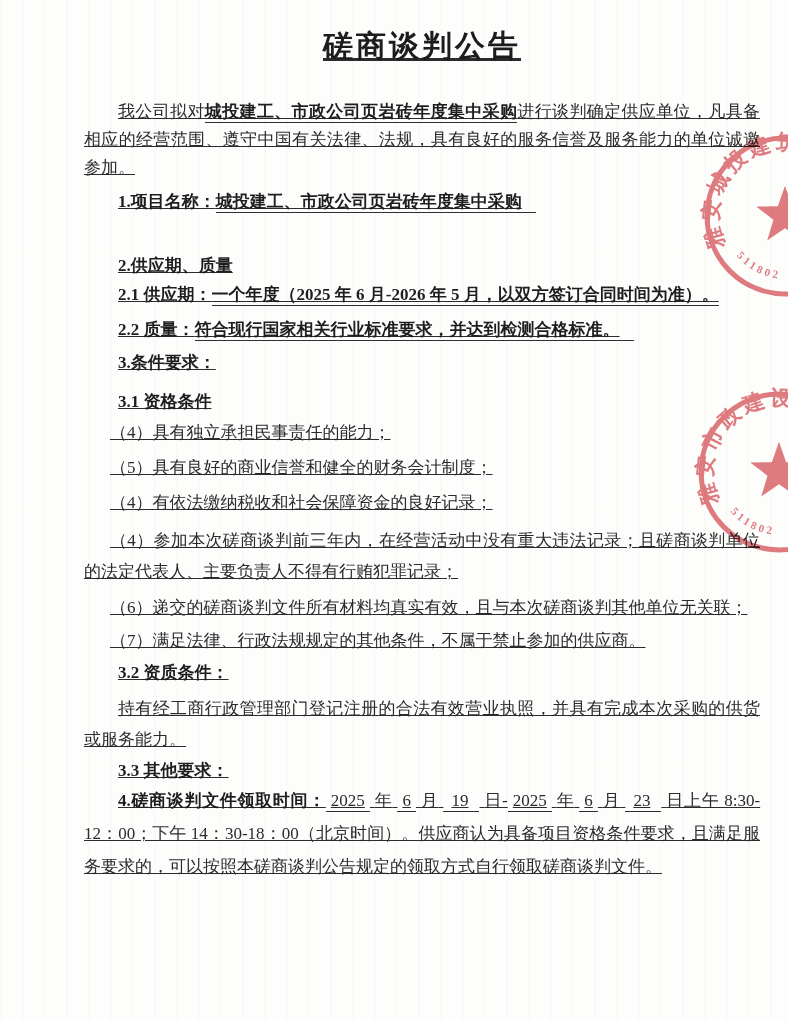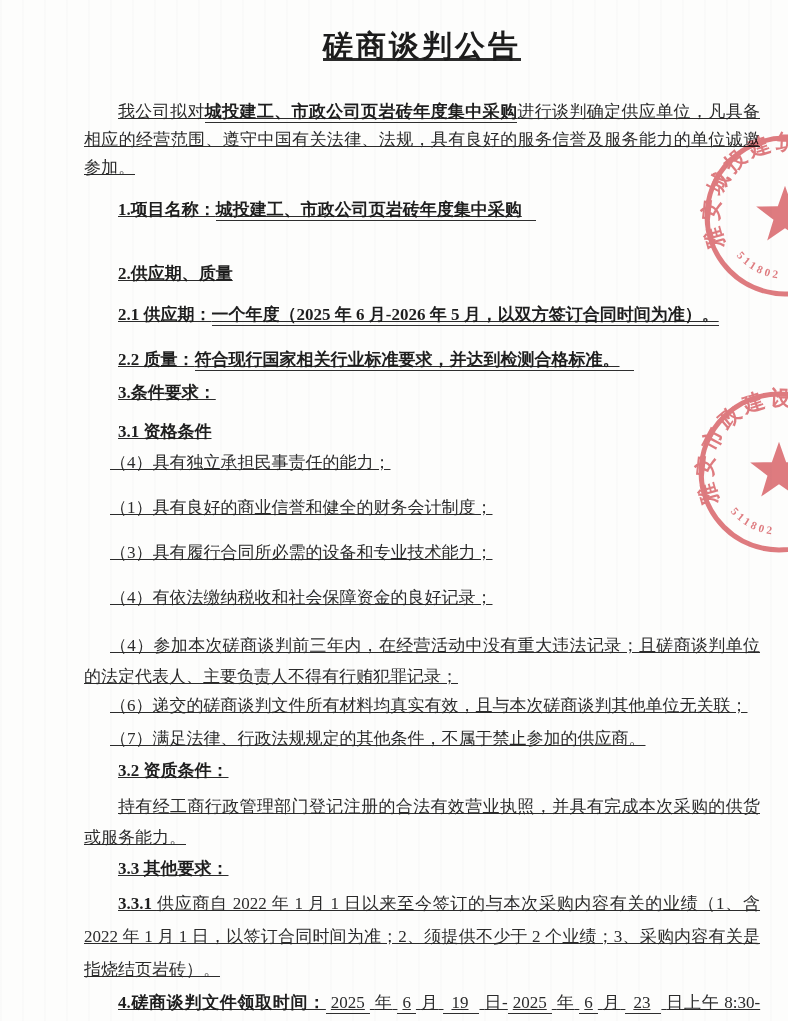--- a/index.html
+++ b/index.html
@@ -30,23 +30,23 @@
   .h24{line-height:24px;margin-top:40px;} .h26{line-height:26px;}
   .cond{ text-align:justify; text-indent:26px; line-height:26px; }
   .cond.two{ line-height:31px; }
   .b{ font-weight:bold; color:#1e1e1e; }
   .u{ border-bottom:1.4px solid #2f2f2f; padding-bottom:1px; }
   .pad-r{ padding-right:14px; }
   .blank{ border-bottom:1.4px solid #2f2f2f; padding:0 5px 1px 5px; }
   .blank.wide{ padding:0 11px 1px 8px; }
   .lh31{ line-height:31px; }
   .lh33{ line-height:33px; }
-  .mt2{margin-top:16px;} .mt3{margin-top:3px;} .mt4{margin-top:16px;}
+  .mt2{margin-top:8px;} .mt3{margin-top:3px;} .mt4{margin-top:4px;}
   .mt5{margin-top:5px;} .mt6{margin-top:6px;} .mt7{margin-top:7px;}
-  .mt9{margin-top:19px;} .mt13{margin-top:13px;} .mt1{margin-top:1px;}
+  .mt9{margin-top:9px;} .mt13{margin-top:13px;} .mt1{margin-top:8px;}
   .stamp{
     position:absolute;
     width:172px;height:172px;
     color:#dc6a70;
     opacity:0.88;
     pointer-events:none;
     mix-blend-mode:multiply;
   }
   .stamp.s1{ left:699px; top:130px; }
   .stamp.s2{ left:693px; top:386px; }
@@ -72,34 +72,32 @@
 
     <p class="h h26 mt4"><span>2.1 供应期：</span><span class="u">一个年度（2025 年 6 月-2026 年 5 月，以双方签订合同时间为准）。</span></p>
 
     <p class="h h26 mt9"><span>2.2 质量：</span><span class="u pad-r">符合现行国家相关行业标准要求，并达到检测合格标准。</span></p>
 
     <p class="h h26 mt7">3.条件要求：</p>
 
     <p class="h h26 mt13">3.1 资格条件</p>
 
     <p class="cond mt5">（4）具有独立承担民事责任的能力；</p>
-    <p class="cond mt9">（1）具有良好的商业信誉和健全的财务会计制度；</p>
-    <p class="cond mt9">（3）具有履行合同所必需的设备和专业技术能力；</p>
+    <p class="cond mt9">（5）具有良好的商业信誉和健全的财务会计制度；</p>
     <p class="cond mt9">（4）有依法缴纳税收和社会保障资金的良好记录；</p>
     <p class="cond two mt9">（4）参加本次磋商谈判前三年内，在经营活动中没有重大违法记录；且磋商谈判单位的法定代表人、主要负责人不得有行贿犯罪记录；</p>
     <p class="cond mt1">（6）递交的磋商谈判文件所有材料均真实有效，且与本次磋商谈判其他单位无关联；</p>
     <p class="cond mt7">（7）满足法律、行政法规规定的其他条件，不属于禁止参加的供应商。</p>
 
     <p class="h h26 mt6">3.2 资质条件：</p>
 
     <p class="para lh31 mt7">持有经工商行政管理部门登记注册的合法有效营业执照，并具有完成本次采购的供货或服务能力。</p>
 
     <p class="h h26 mt3">3.3 其他要求：</p>
 
-    <p class="para lh33 mt5"><span class="b">3.3.1</span> <span>供应商自 2022 年 1 月 1 日以来至今签订的与本次采购内容有关的业绩（1、含 2022 年 1 月 1 日，以签订合同时间为准；2、须提供不少于 2 个业绩；3、采购内容有关是指烧结页岩砖）。</span></p>
 
     <p class="para lh33"><span class="b">4.磋商谈判文件领取时间：</span><span class="blank">2025</span> <span>年</span> <span class="blank">6</span> <span>月</span> <span class="blank wide">19</span> <span>日-</span><span class="blank">2025</span> <span>年</span> <span class="blank">6</span> <span>月</span> <span class="blank wide">23</span> <span>日上午 8:30-12：00；下午 14：30-18：00（北京时间）。供应商认为具备项目资格条件要求，且满足服务要求的，可以按照本磋商谈判公告规定的领取方式自行领取磋商谈判文件。</span></p>
 
   </div>
 
   <svg class="stamp s1" viewBox="0 0 170 170" aria-hidden="true">
     <circle cx="85" cy="85" r="77" fill="none" stroke="currentColor" stroke-width="5"></circle>
     <defs>
       <path id="arc1" d="M 27.8 118 A 66 66 0 1 1 142.2 118" fill="none"></path>
       <path id="num1" d="M 31.3 116 A 62 62 0 0 0 138.7 116" fill="none"></path>

